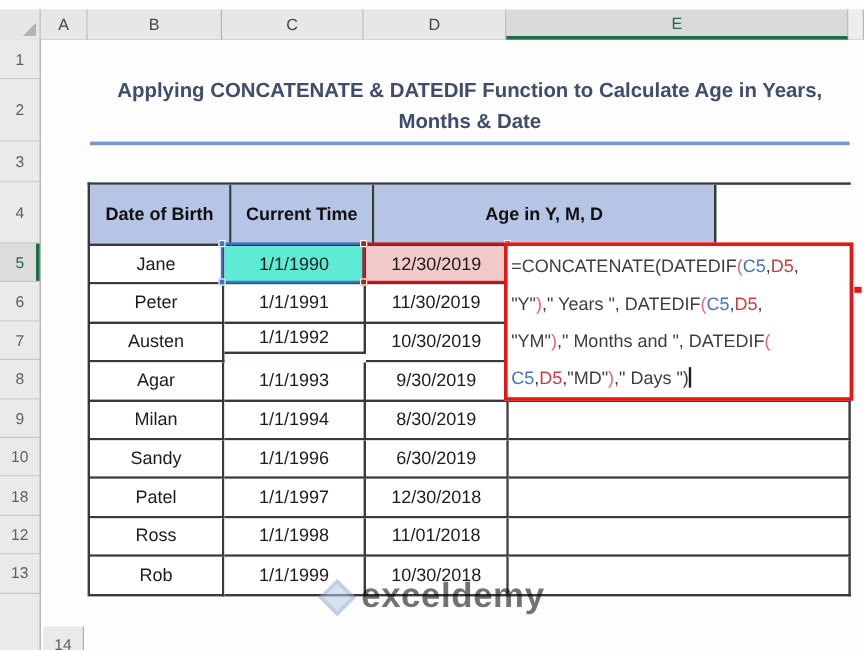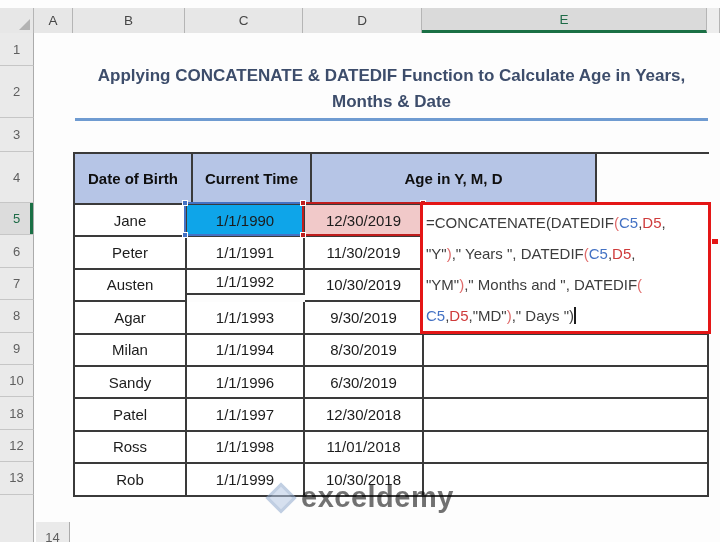--- a/index.html
+++ b/index.html
@@ -103,21 +103,21 @@
   <div class="t-underline" style="background: rgb(111, 155, 209);"></div>
 
   <div class="tbl" id="tbl">
       <div class="trow" style="height: 51px;">
         <div class="tc th" style="width: 118px; height: 51px; background: rgb(182, 197, 230);">Date of Birth</div>
         <div class="tc th" style="width: 119px; height: 51px; background: rgb(182, 197, 230);">Current Time</div>
         <div class="tc th" style="width: 285px; height: 51px; background: rgb(182, 197, 230);">Age in Y, M, D</div>
       </div>
       <div class="trow" style="height: 32.4px;">
         <div class="tc" style="width: 112px; height: 32.4px;">Jane</div>
-        <div class="tc" style="width: 118px; height: 32.4px; background: #0ea5e9;">1/1/1990</div>
+        <div class="tc" style="width: 118px; height: 32.4px; background: #5eead4;">1/1/1990</div>
         <div class="tc" style="width: 119px; height: 32.4px; background: rgb(241, 201, 201);">12/30/2019</div>
         <div class="tc" style="width: 285px; height: 32.4px;"></div>
       </div>
       <div class="trow" style="height: 32.4px;">
         <div class="tc" style="width: 112px; height: 32.4px;">Peter</div>
         <div class="tc" style="width: 118px; height: 32.4px;">1/1/1991</div>
         <div class="tc" style="width: 119px; height: 32.4px;">11/30/2019</div>
         <div class="tc" style="width: 285px; height: 32.4px;"></div>
       </div>
       <div class="trow" style="height: 32.4px;">

